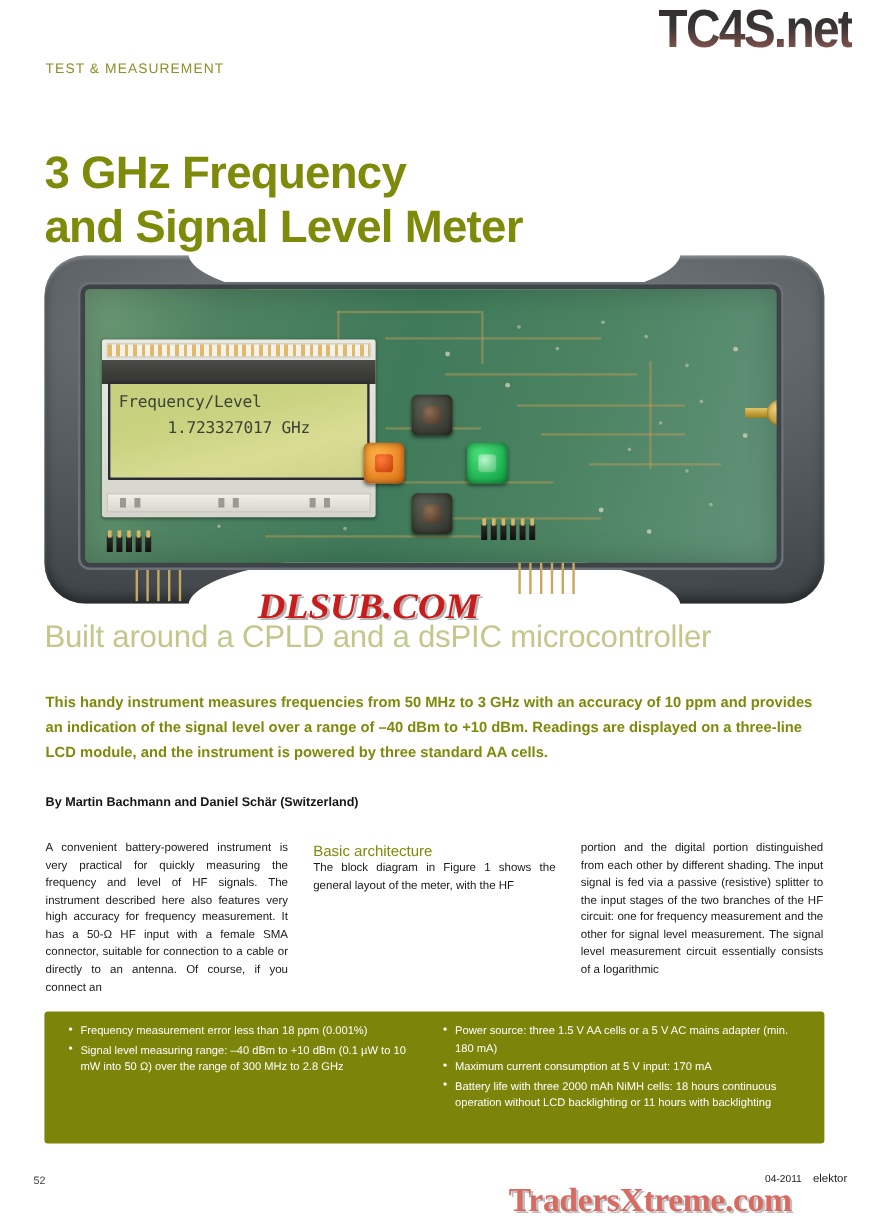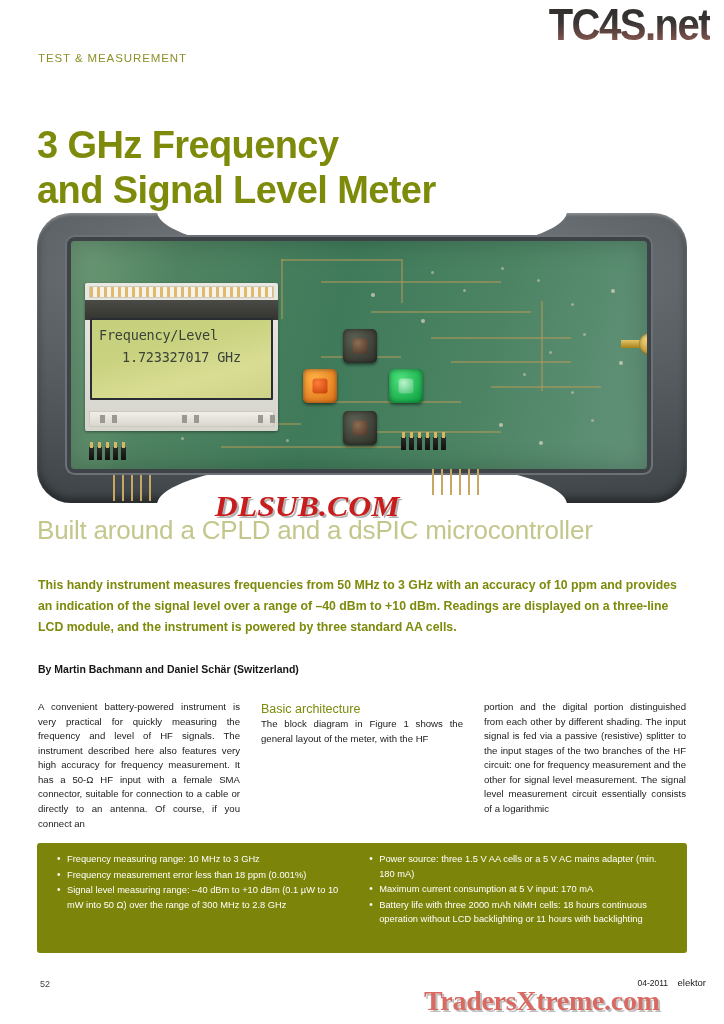--- a/index.html
+++ b/index.html
@@ -98,21 +98,21 @@
     border-radius: 50%;
     background: #d9d2bb;
     opacity: .75;
   }
   .via { position:absolute; width:3px; height:3px; border-radius:50%; background:#cfc7ae; opacity:.6; }
 
   
   .lcd-module {
     position: absolute;
     left: 14px; top: 42px;
-    width: 193px; height: 148px;
+    width: 228px; height: 148px;
     background: linear-gradient(180deg,#e9e8e2 0%, #d5d4cd 100%);
     border-radius: 2px;
     box-shadow: 0 1px 3px rgba(0,0,0,.4);
   }
   .lcd-pinheader {
     position: absolute;
     left: 4px; top: 3px; right: 4px; height: 12px;
     background: repeating-linear-gradient(90deg,
       #e0b96a 0 3px, #f5f3ec 3px 7px);
     border: 1px solid #cfcabb;
@@ -296,21 +296,21 @@
   .features li::before {
     content: "\2022";
     position: absolute; left: 0; top: -1px;
     font-size: 10px;
   }
   .features ul.right { width: 318px; }
 
   
   .page-no {
     position: absolute;
-    left: 40px; top: 979px;
+    left: 28px; top: 979px;
     font-size: 9px;
     color: #444;
   }
   .footer-right {
     position: absolute;
     right: 18px; top: 977px;
     font-size: 8.5px;
     color: #1a1a1a;
   }
   .footer-right .issue { margin-right: 7px; }
@@ -465,21 +465,20 @@
     <p>The block diagram in Figure 1 shows the general layout of the meter, with the HF</p>
   </div>
   <div class="col">
     <p>portion and the digital portion distinguished from each other by different shading. The input signal is fed via a passive (resistive) splitter to the input stages of the two branches of the HF circuit: one for frequency measurement and the other for signal level measurement. The signal level measurement circuit essentially consists of a logarithmic</p>
   </div>
 </div>
 
 <div class="features">
   <div class="fcols">
     <ul>
-      <li>Frequency measuring range: 10 MHz to 3 GHz</li>
       <li>Frequency measurement error less than 18 ppm (0.001%)</li>
       <li>Signal level measuring range: –40 dBm to +10 dBm (0.1 µW to 10 mW into 50 Ω) over the range of 300 MHz to 2.8 GHz</li>
     </ul>
     <ul class="right">
       <li>Power source: three 1.5 V AA cells or a 5 V AC mains adapter (min. 180 mA)</li>
       <li>Maximum current consumption at 5 V input: 170 mA</li>
       <li>Battery life with three 2000 mAh NiMH cells: 18 hours continuous operation without LCD backlighting or 11 hours with backlighting</li>
     </ul>
   </div>
 </div>

